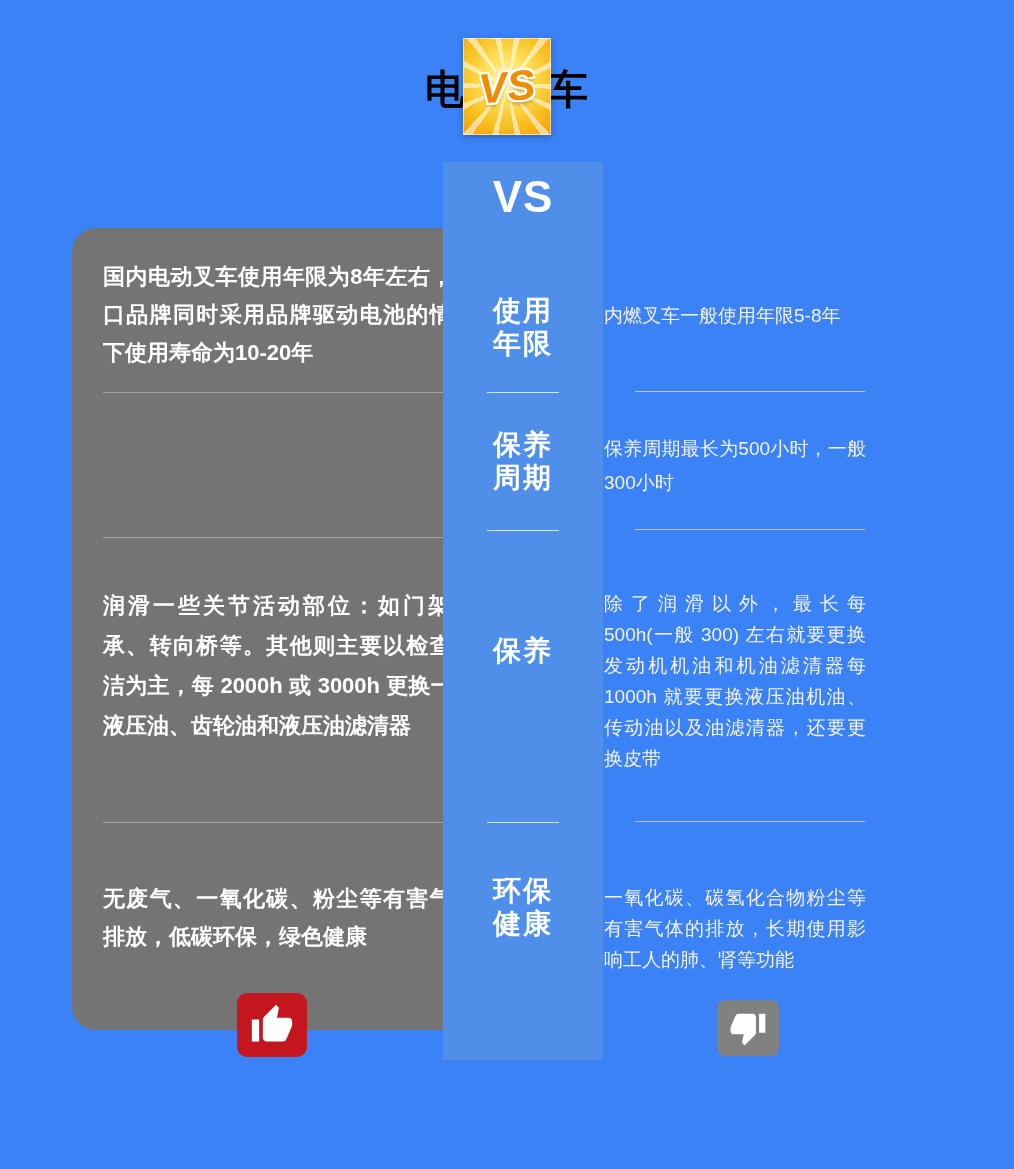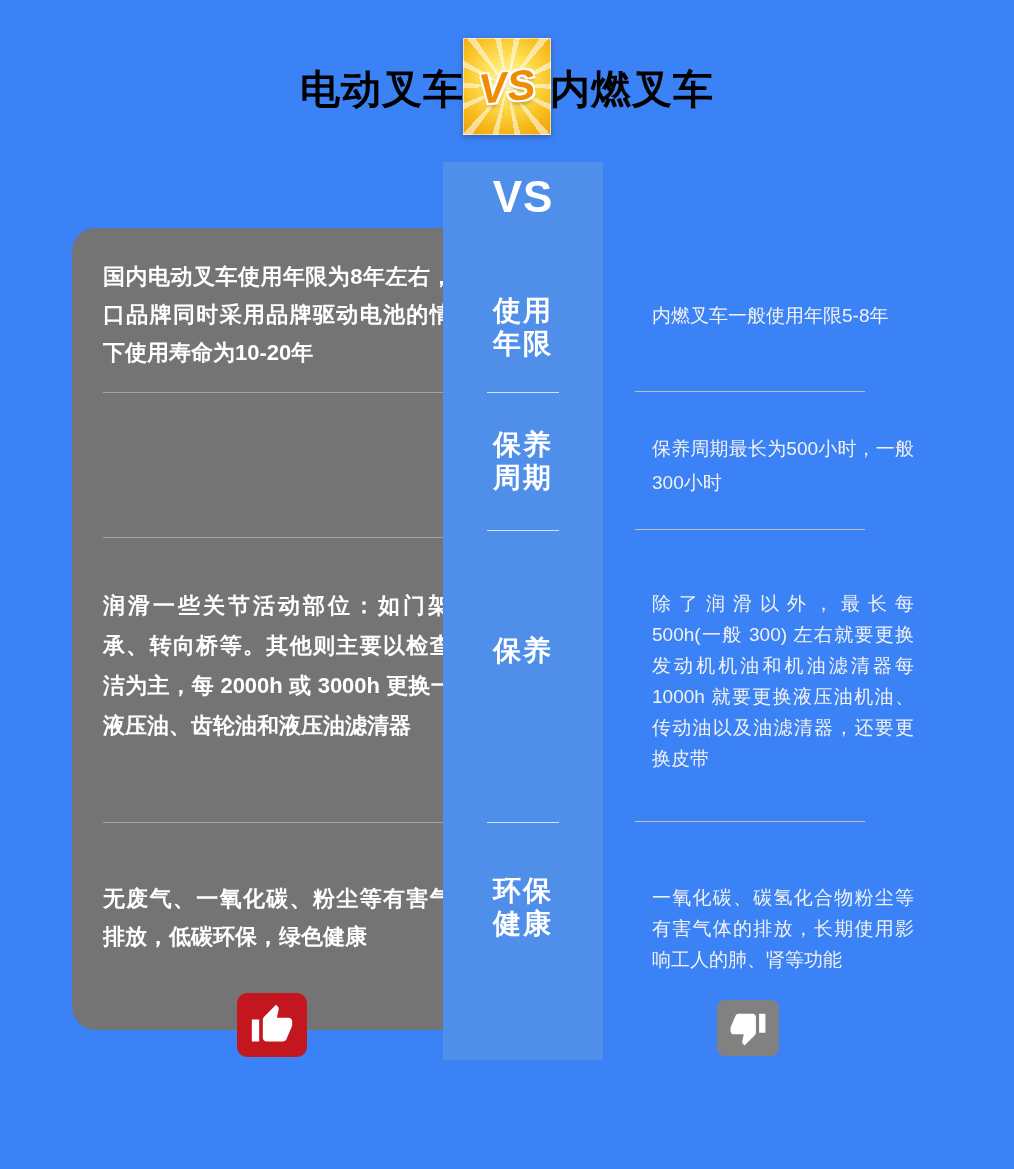--- a/index.html
+++ b/index.html
@@ -86,21 +86,21 @@
   .c-div{
     position:absolute;left:44px;width:72px;height:1px;
     background:rgba(255,255,255,.75);
   }
   .c-div-1{top:230px;}
   .c-div-2{top:368px;}
   .c-div-3{top:660px;}
 
   
   .r-row{
-    position:absolute;left:652px;width:262px;
+    position:absolute;left:604px;width:262px;
     color:#f2f2f2;font-size:19px;line-height:31px;font-weight:400;
     text-align:justify;
   }
   .r-row-1{top:300px;}
   .r-row-2{top:432px;line-height:34px;}
   .r-row-3{top:588px;}
   .r-row-4{top:882px;}
   .r-div{
     position:absolute;left:635px;width:230px;height:1px;background:#bfbfbf;
   }
@@ -123,21 +123,20 @@
   }
   .thumb-up svg,.thumb-down svg{display:block;}
 </style>
 </head>
 <body>
 
 <div class="stage">
 
   <div class="title">
     <span>电动叉车</span>
-    <span>内燃叉车</span>
   </div>
   <div class="vs-badge">
     <span class="vs-badge-text">VS</span>
   </div>
 
   <div class="left-panel">
     <div class="l-row l-row-1">国内电动叉车使用年限为8年左右，进口品牌同时采用品牌驱动电池的情况下使用寿命为10-20年</div>
     <div class="l-div l-div-1"></div>
     <div class="l-div l-div-2"></div>
     <div class="l-row l-row-3">润滑一些关节活动部位：如门架轴承、转向桥等。其他则主要以检查清洁为主，每 2000h 或 3000h 更换一次液压油、齿轮油和液压油滤清器</div>

